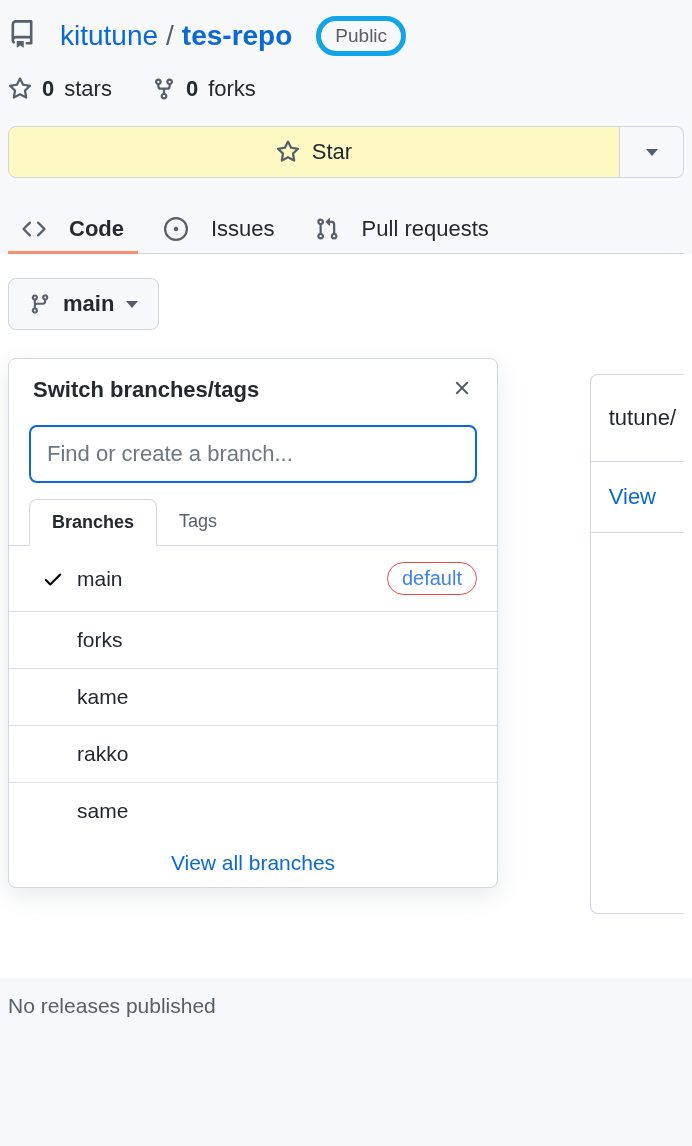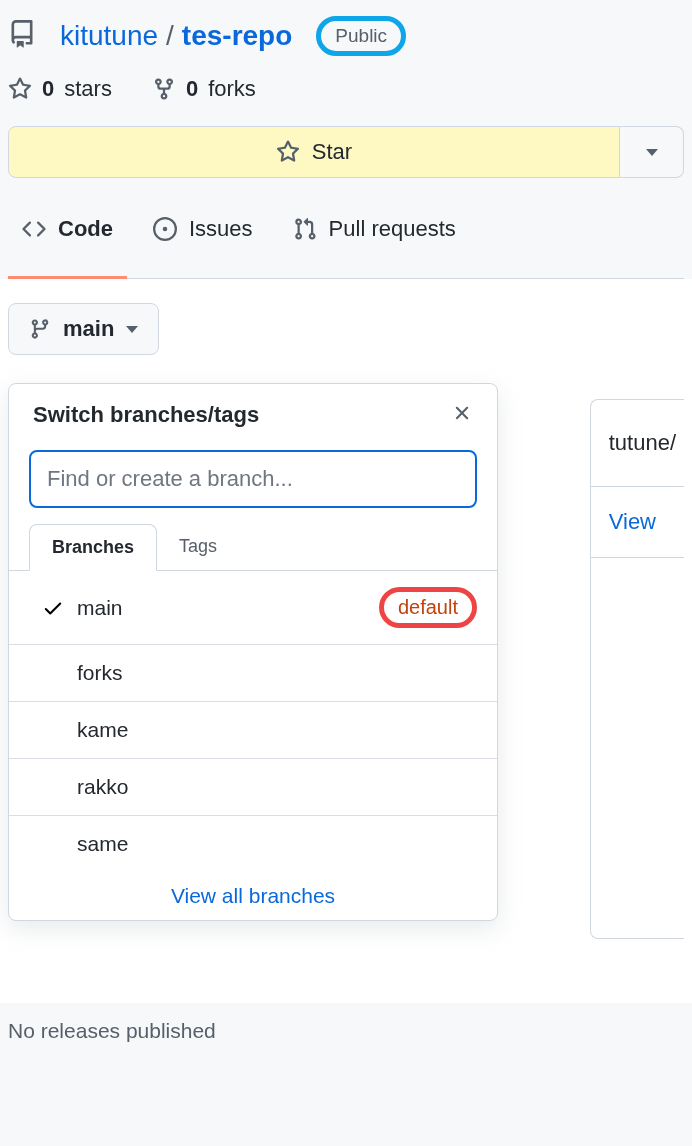--- a/index.html
+++ b/index.html
@@ -88,22 +88,22 @@
   .tabs {
     display: flex;
     gap: 12px;
     border-bottom: 1px solid #d0d7de;
     padding: 0;
     margin-top: 24px;
   }
   .tab {
     display: flex;
     align-items: center;
-    gap: 12px;
-    padding: 14px 14px 36px 14px;
+    gap: 23px;
+    padding: 14px 14px 11px 14px;
     font-size: 22px;
     color: #24292f;
     cursor: pointer;
     position: relative;
   }
   .tab.active { font-weight: 600; }
   .tab.active::after {
     content: '';
     position: absolute;
     left: 0; right: 0; bottom: -1px;
@@ -188,25 +188,25 @@
     align-items: center;
     padding: 16px 20px;
     border-bottom: 1px solid #d8dee4;
     font-size: 21px;
     cursor: pointer;
   }
   .branch-item:last-of-type { border-bottom: none; }
   .check-slot { width: 48px; display:flex; justify-content:center;}
   .branch-name { flex: 1; }
   .default-badge {
-    border: 5px solid #ef4444;
+    border: 1px solid #ef4444;
     border-radius: 24px;
     padding: 4px 14px;
     font-size: 20px;
-    color: #c2410c;
+    color: #3b82f6;
   }
   .view-all {
     text-align: center;
     padding: 12px;
     font-size: 21px;
     color: #0969da;
     cursor: pointer;
   }
   .behind {
     position: absolute;

